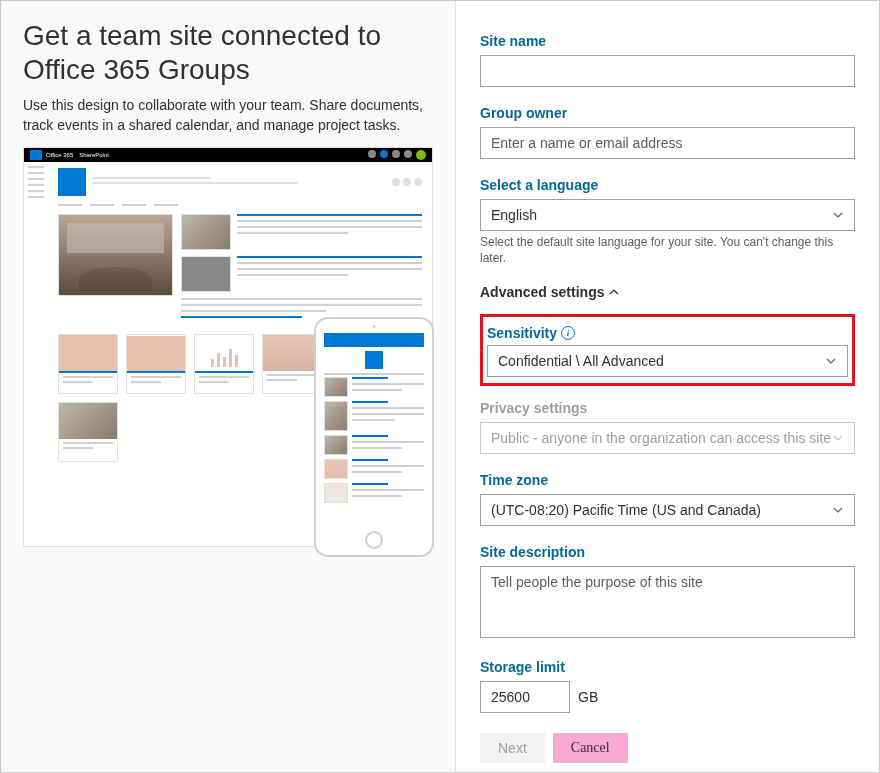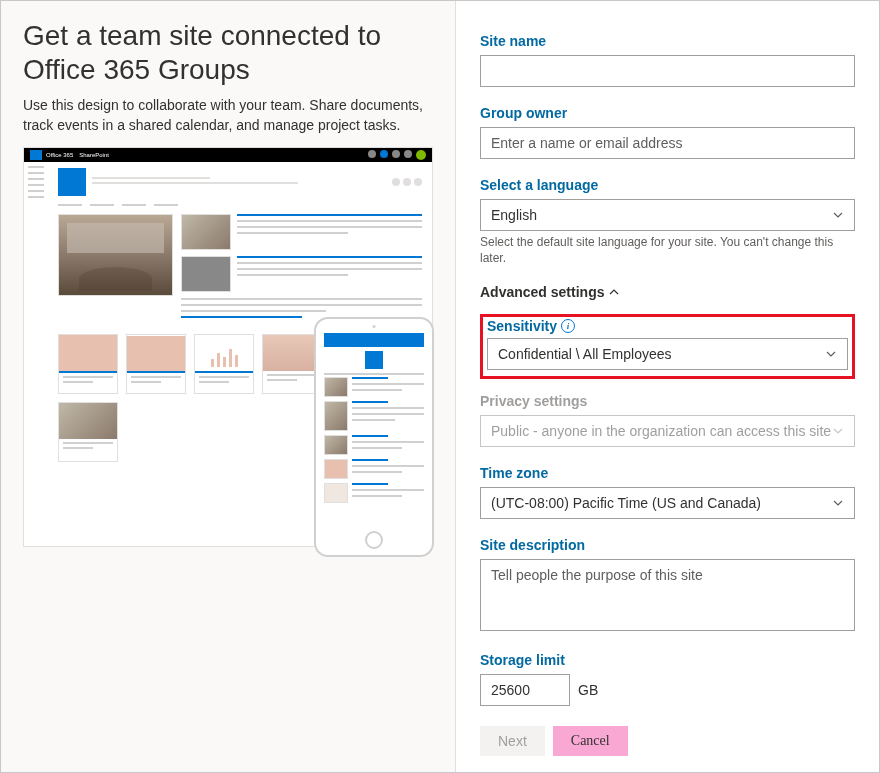--- a/index.html
+++ b/index.html
@@ -75,21 +75,21 @@
     .field-label.disabled { color: #a19f9d; }
     .input, .select, .textarea { width: 100%; border: 1px solid #a19f9d; padding: 7px 10px; font-family: inherit; font-size: 14px; color: #323130; background: #fff; }
     .input::placeholder, .textarea::placeholder { color: #605e5c; }
     .select { display: flex; align-items: center; justify-content: space-between; cursor: pointer; }
     .select.disabled { color: #a19f9d; border-color: #c8c6c4; cursor: default; }
     .chevron { width: 12px; height: 12px; display: inline-flex; }
     .helper-text { font-size: 12px; color: #605e5c; margin-top: 4px; line-height: 1.3; }
     
     .advanced-header { font-size: 14px; font-weight: 600; color: #323130; display: flex; align-items: center; gap: 4px; margin-bottom: 14px; cursor: pointer; }
     
-    .sensitivity-box { border: 3px solid #e81123; padding: 1px 4px 6px; margin-bottom: 14px; }
+    .sensitivity-box { border: 3px solid #e81123; padding: 8px 4px 6px; margin-bottom: 14px; }
     .sensitivity-label-row { display: flex; align-items: center; gap: 4px; margin-bottom: 4px; }
     .info-icon { width: 14px; height: 14px; border: 1px solid #0078d4; border-radius: 50%; color: #0078d4; font-size: 9px; display: inline-flex; align-items: center; justify-content: center; font-style: italic; font-weight: bold; font-family: serif; }
     
     .textarea { height: 72px; resize: none; }
     .storage-row { display: flex; align-items: center; gap: 8px; }
     .storage-input { width: 90px; }
     .storage-unit { font-size: 14px; color: #323130; }
     
     .buttons { display: flex; gap: 8px; margin-top: 20px; }
     .btn { padding: 7px 18px; border: none; font-family: inherit; font-size: 14px; cursor: pointer; }
@@ -317,21 +317,21 @@
           </svg>
       </span>
     </div>
 
     <div class="sensitivity-box">
       <div class="sensitivity-label-row">
         <label class="field-label" style="margin-bottom:0">Sensitivity</label>
         <span class="info-icon">i</span>
       </div>
       <div class="select">
-        <span>Confidential \ All Employees</span>
+        <span>Confidential \ All Advanced</span>
         <span class="chevron">
           <svg viewBox="0 0 12 12">
               <path d="M2 4 L6 8 L10 4" fill="none" stroke="#605e5c" stroke-width="1.2"></path>
             </svg>
         </span>
       </div>
     </div>
 
     <div class="field">
       <label class="field-label disabled">Privacy settings</label>
@@ -341,21 +341,21 @@
           <svg viewBox="0 0 12 12">
               <path d="M2 4 L6 8 L10 4" fill="none" stroke="#c8c6c4" stroke-width="1.2"></path>
             </svg>
         </span>
       </div>
     </div>
 
     <div class="field">
       <label class="field-label">Time zone</label>
       <div class="select">
-        <span>(UTC-08:00) Pacific Time (US and Canada)</span>
+        <span>(UTC-08:20) Pacific Time (US and Canada)</span>
         <span class="chevron">
           <svg viewBox="0 0 12 12">
               <path d="M2 4 L6 8 L10 4" fill="none" stroke="#605e5c" stroke-width="1.2"></path>
             </svg>
         </span>
       </div>
     </div>
 
     <div class="field">
       <label class="field-label">Site description</label>

